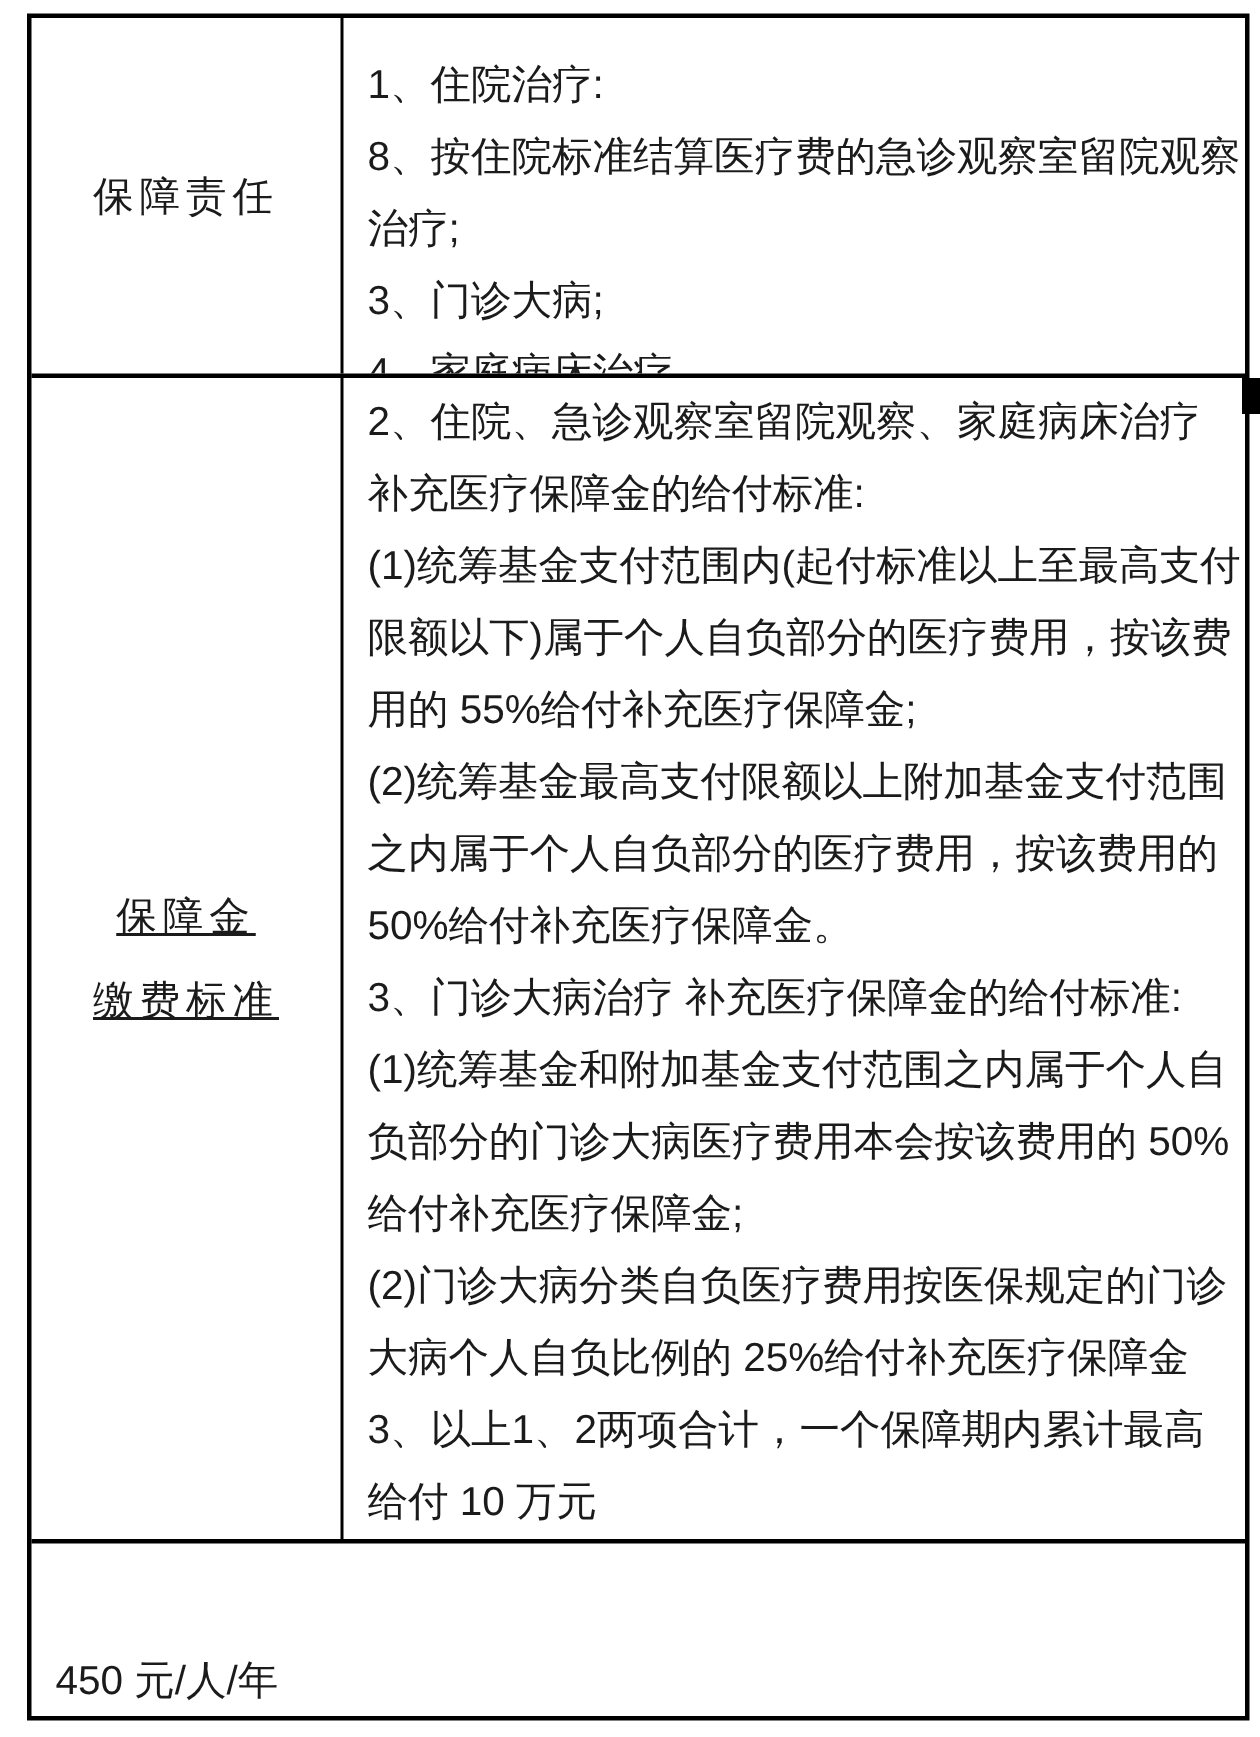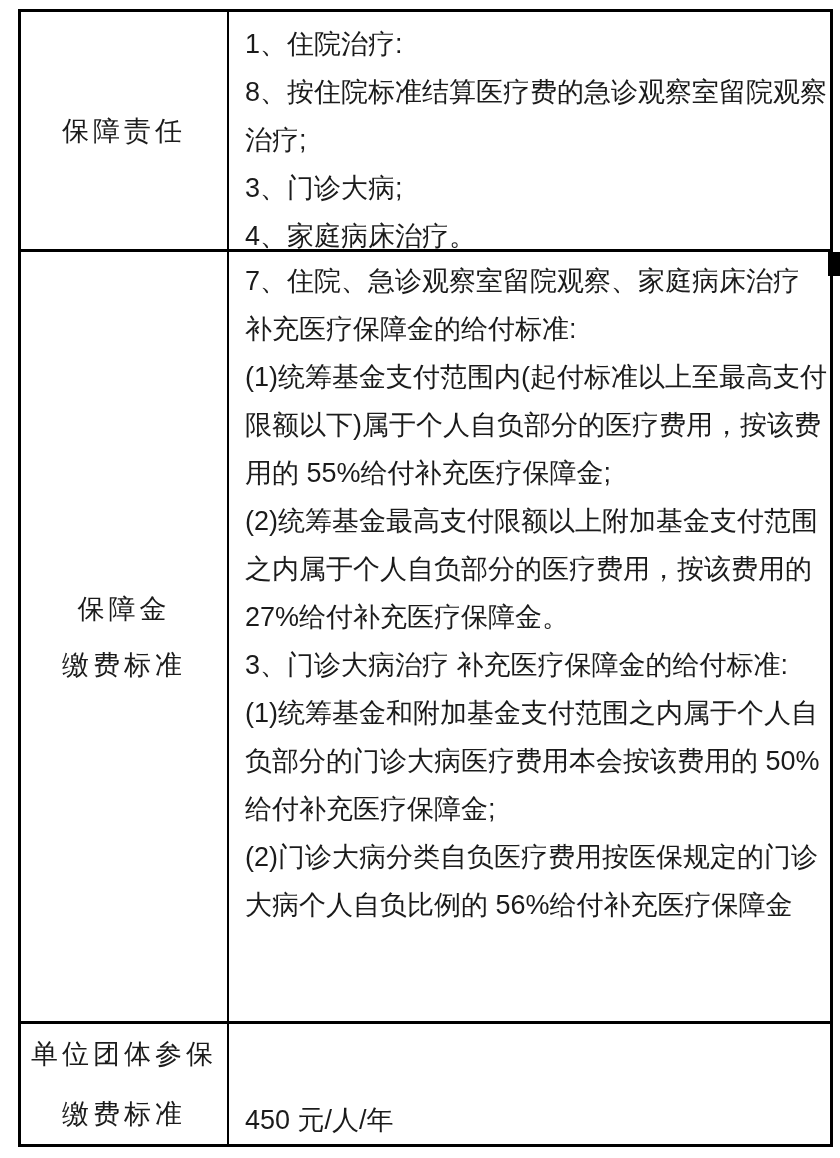--- a/index.html
+++ b/index.html
@@ -56,34 +56,35 @@
     text-align: right;
     font-size: 27px;
     letter-spacing: 4px;
     flex-shrink: 0;
   }
   .cell-header .hline {
     line-height: 48px;
   }
   .row-standard .cell-header .hline {
     line-height: 56px;
+    text-decoration: underline;
   }
   .row-premium .cell-header .hline {
     line-height: 60px;
   }
   .cell-content {
     flex: 1;
     box-sizing: border-box;
     font-size: 27px;
     line-height: 48px;
     padding: 5px 2px 0 16px;
     overflow: hidden;
   }
   .row-coverage .cell-content {
-    padding-top: 8px;
+    padding-top: 20px;
   }
   .row-premium .cell-content {
     display: flex;
     flex-direction: column;
     justify-content: flex-end;
     padding-top: 0;
   }
   .cell-content p {
     margin: 0;
     word-break: break-all;
@@ -114,34 +115,31 @@
         <p>4、家庭病床治疗。</p>
       </div>
     </div>
 
     <div class="t-row row-standard">
       <div class="cell-header">
         <div class="hline">保障金</div>
         <div class="hline">缴费标准</div>
       </div>
       <div class="cell-content">
-        <p>7、住院、急诊观察室留院观察、家庭病床治疗 补充医疗保障金的给付标准:</p>
+        <p>2、住院、急诊观察室留院观察、家庭病床治疗 补充医疗保障金的给付标准:</p>
         <p>(1)统筹基金支付范围内(起付标准以上至最高支付限额以下)属于个人自负部分的医疗费用，按该费用的 55%给付补充医疗保障金;</p>
-        <p>(2)统筹基金最高支付限额以上附加基金支付范围之内属于个人自负部分的医疗费用，按该费用的 27%给付补充医疗保障金。</p>
+        <p>(2)统筹基金最高支付限额以上附加基金支付范围之内属于个人自负部分的医疗费用，按该费用的 50%给付补充医疗保障金。</p>
         <p>3、门诊大病治疗 补充医疗保障金的给付标准:</p>
         <p>(1)统筹基金和附加基金支付范围之内属于个人自负部分的门诊大病医疗费用本会按该费用的 50%给付补充医疗保障金;</p>
-        <p>(2)门诊大病分类自负医疗费用按医保规定的门诊大病个人自负比例的 56%给付补充医疗保障金</p>
+        <p>(2)门诊大病分类自负医疗费用按医保规定的门诊大病个人自负比例的 25%给付补充医疗保障金</p>
+        <p>3、以上1、2两项合计，一个保障期内累计最高给付 10 万元</p>
       </div>
     </div>
 
     <div class="t-row row-premium">
-      <div class="cell-header">
-        <div class="hline">单位团体参保</div>
-        <div class="hline">缴费标准</div>
-      </div>
       <div class="cell-content">
         <p>450 元/人/年</p>
       </div>
     </div>
 
   </div>
 
   <div class="scan-artifact"></div>
 </div>
 

